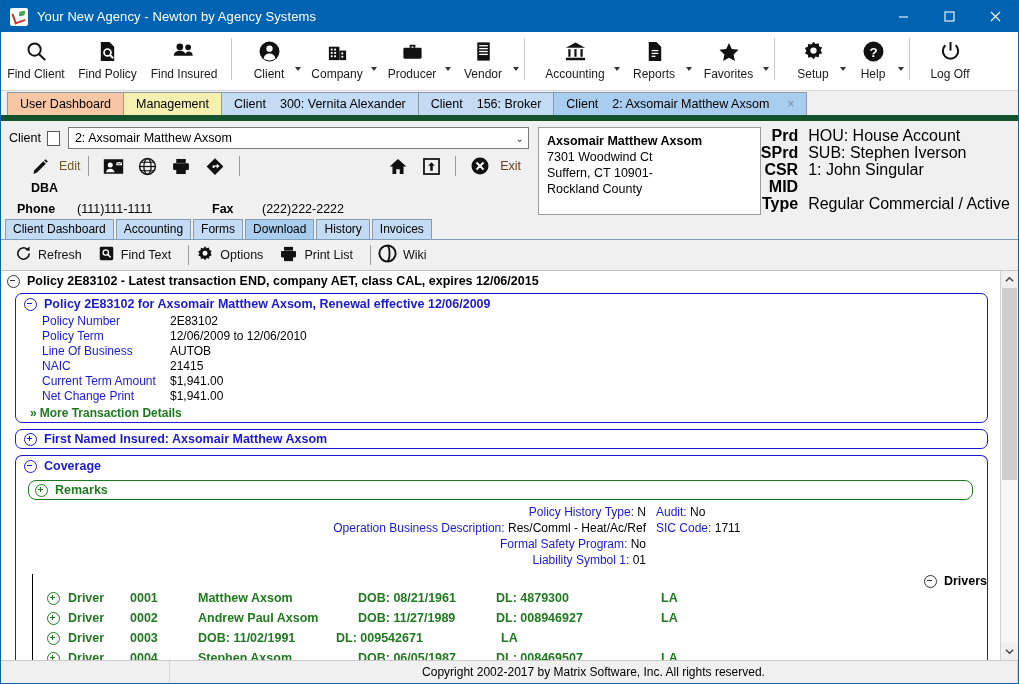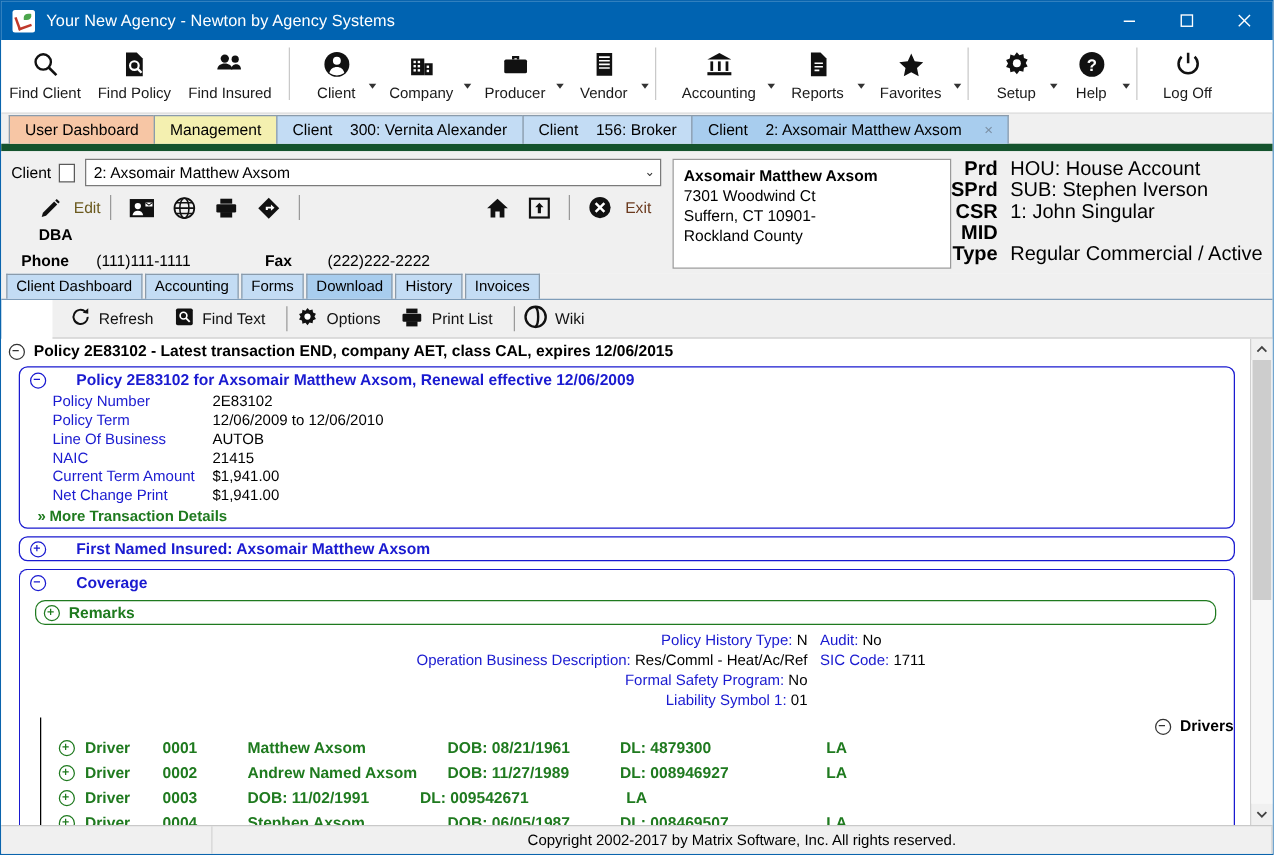--- a/index.html
+++ b/index.html
@@ -85,21 +85,21 @@
 
   
   .subtabs{display:flex;align-items:flex-end;height:20px;padding-left:4px;
            border-bottom:1px solid #7f9db9;background:#f0f0f0;flex:0 0 auto;}
   .subtab{height:19px;line-height:19px;padding:0 7px;font-size:12px;background:#c3dcf4;
           border:1px solid #8a9bab;border-bottom:none;margin-right:2px;}
   .subtab.active{background:#a8cdee;}
 
   
   .actionbar{height:30px;display:flex;align-items:center;background:#f0f0f0;
-             border-bottom:1px solid #c4c4c4;flex:0 0 auto;padding-left:14px;margin-left:41px;}
+             border-bottom:1px solid #c4c4c4;flex:0 0 auto;padding-left:14px;}
   .act{display:flex;align-items:center;gap:6px;margin-right:10px;font-size:12.5px;}
   .act .t{color:#111;}
 
   
   .contentwrap{flex:1 1 auto;display:flex;background:#fff;overflow:hidden;position:relative;}
   .content{flex:1 1 auto;position:relative;overflow:hidden;background:#fff;
            font-size:12px;}
   .sb{width:17px;background:#f0f0f0;border-left:1px solid #d0d0d0;
       display:flex;flex-direction:column;align-items:center;flex:0 0 auto;}
   .sb .arrow{height:17px;width:17px;display:flex;align-items:center;justify-content:center;color:#555;}
@@ -112,21 +112,21 @@
   .pm.blue{border-color:#1a1ad0;}
   .pm.blue:before{background:#1a1ad0;}
   .pm.blue.plus:after{background:#1a1ad0;}
   .pm.green{border-color:#1f7a1f;}
   .pm.green:before{background:#1f7a1f;}
   .pm.green.plus:after{background:#1f7a1f;}
 
   .hdr0{font-size:12.5px;font-weight:bold;color:#000;display:flex;align-items:center;gap:7px;
         padding:3px 0 3px 6px;}
   .panel{border:1px solid #1a1ad0;border-radius:7px;margin:2px 12px 0 14px;background:#fff;}
-  .panel-title{display:flex;align-items:center;gap:24px;font-weight:bold;color:#1a1ad0;
+  .panel-title{display:flex;align-items:center;gap:7px;font-weight:bold;color:#1a1ad0;
                font-size:12.5px;padding:3px 0 3px 8px;}
   .kv{display:flex;font-size:12px;line-height:15px;padding-left:26px;}
   .kv .k{color:#1a1ad0;width:128px;}
   .kv .v{color:#000;}
   .more{display:flex;align-items:center;gap:5px;color:#1f7a1f;font-weight:bold;font-size:12px;
         padding:2px 0 2px 14px;}
   .chev{color:#1f7a1f;font-weight:bold;letter-spacing:-2px;}
   .panel2{border:1px solid #1a1ad0;border-radius:7px;margin:6px 12px 0 14px;background:#fff;}
   .panel2 .panel-title{padding:2px 0 2px 8px;}
   .panel3{border:1px solid #1a1ad0;border-radius:7px;margin:6px 12px 0 14px;background:#fff;
@@ -671,21 +671,21 @@
             <span class="c-num">0001</span>
             <span class="c-name">Matthew Axsom</span>
             <span class="c-dob">DOB: 08/21/1961</span>
             <span class="c-dl">DL: 4879300</span>
             <span class="c-st">LA</span>
           </div>
           <div class="drvrow">
             <span class="pm green plus"></span>
             <span class="c-word" style="padding-left:8px">Driver</span>
             <span class="c-num">0002</span>
-            <span class="c-name">Andrew Named Axsom</span>
+            <span class="c-name">Andrew Paul Axsom</span>
             <span class="c-dob">DOB: 11/27/1989</span>
             <span class="c-dl">DL: 008946927</span>
             <span class="c-st">LA</span>
           </div>
           <div class="drvrow">
             <span class="pm green plus"></span>
             <span class="c-word" style="padding-left:8px">Driver</span>
             <span class="c-num">0003</span>
             <span class="c-dob">DOB: 11/02/1991</span>
             <span class="c-dl">DL: 009542671</span>

